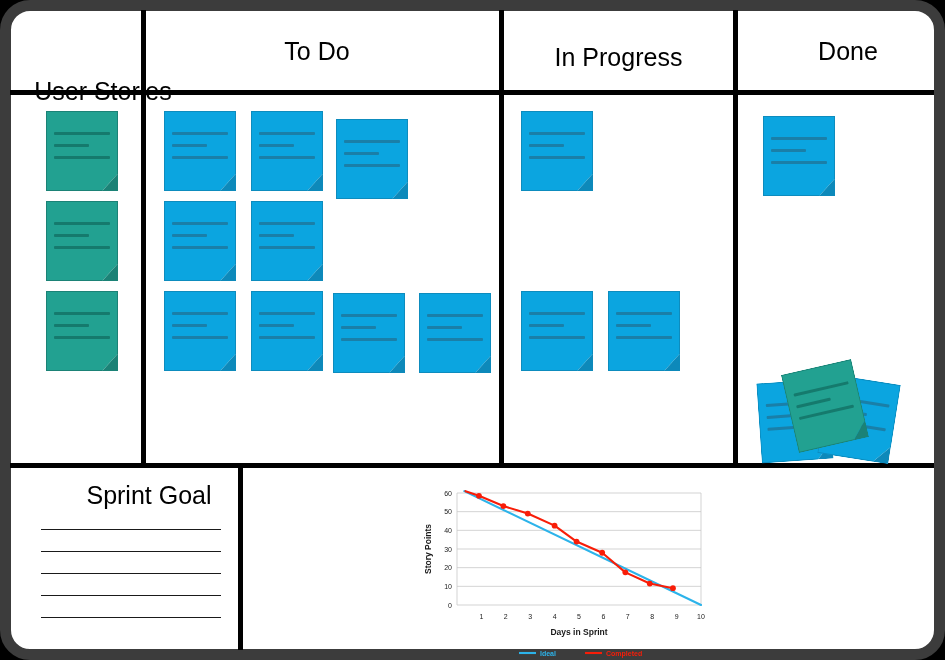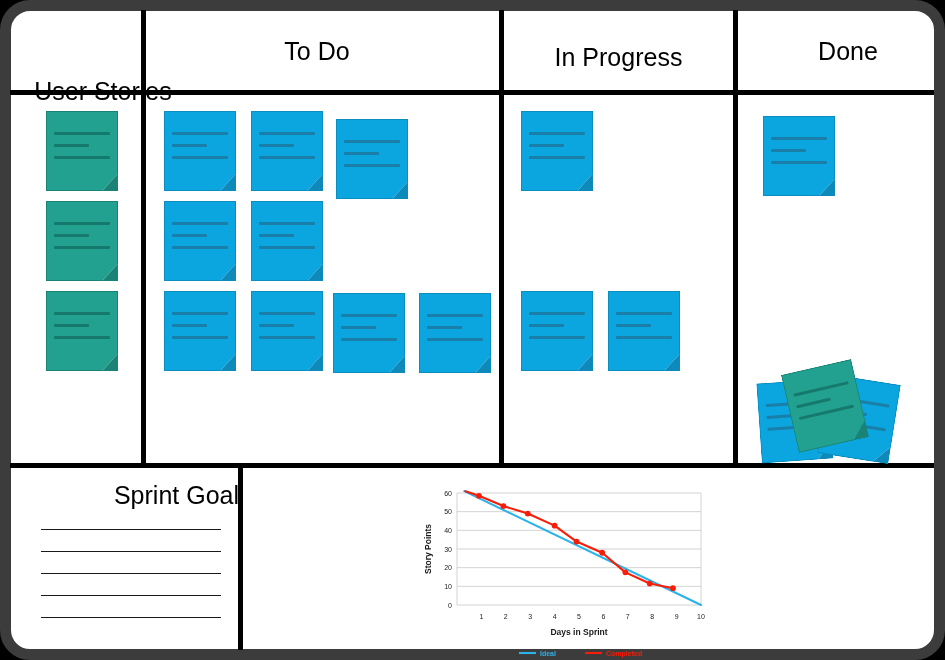--- a/index.html
+++ b/index.html
@@ -97,24 +97,24 @@
   .note.green {
     --note-bg: #22a191;
     --note-edge: #1b8276;
     --note-fold: #1b8276;
     --note-line: #157a6d;
   }
 
   
   #sprint-goal-title {
     position: absolute;
-    left: 16px;
+    left: 32px;
     top: 470px;
     width: 212px;
-    text-align: right;
+    text-align: center;
     font-size: 25px;
     color: #000;
   }
   #sprint-goal-lines {
     position: absolute;
     left: 30px;
     top: 518px;
     width: 180px;
   }
   #sprint-goal-lines .gl {

